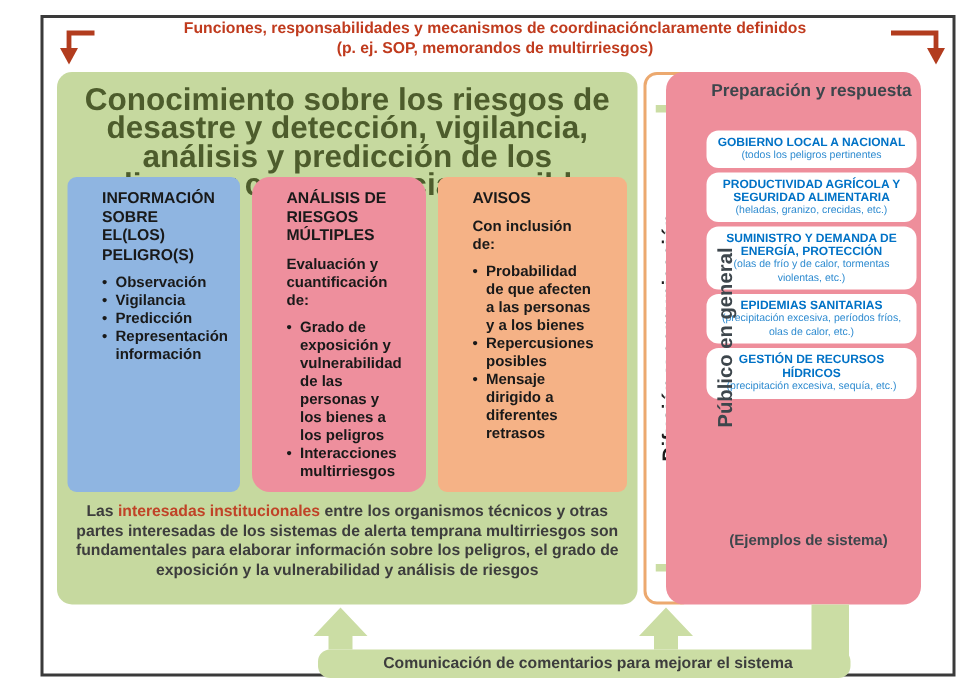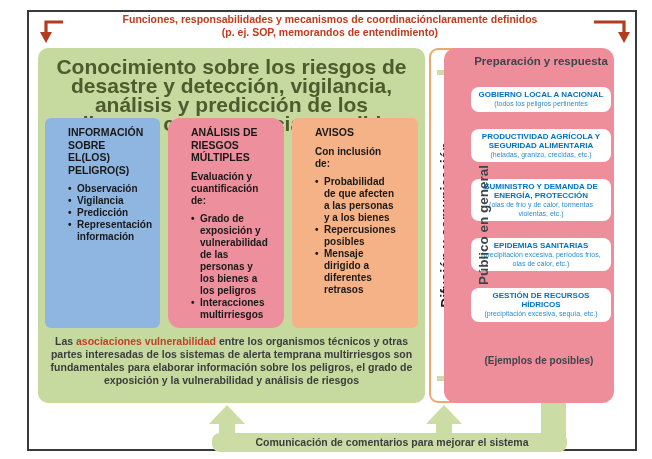--- a/index.html
+++ b/index.html
@@ -35,40 +35,40 @@
   .dissem-label{left:296px;top:208px;width:300px;height:34px;line-height:34px;
     transform:rotate(-90deg);color:#1c1c1c;font-size:14px;}
   .audience-label{left:334px;top:211px;width:300px;height:28px;line-height:28px;
     transform:rotate(-90deg);color:#3d464c;font-size:13.5px;}
   
   .response{position:absolute;left:444px;top:48px;width:170px;height:355px;
     background:#ee8e9b;border-radius:12px;}
   .resp-title{position:absolute;left:28px;top:6px;width:138px;text-align:center;
     color:#3d464c;font-weight:bold;font-size:11.5px;line-height:14px;}
   .sector-list{position:absolute;left:27px;top:39px;width:140px;display:flex;
-    flex-direction:column;gap:17px;}
+    flex-direction:column;gap:3px;}
   .sector-card{background:#fff;border-radius:8px;padding:3px 3px;text-align:center;}
   .sector-name{color:#0072c6;font-weight:bold;font-size:8px;line-height:9px;}
   .sector-ex{color:#2e8bd0;font-size:7px;line-height:8.5px;margin-top:1px;}
   .sector-footer{position:absolute;left:20px;top:307px;width:150px;text-align:center;
     color:#3d464c;font-weight:bold;font-size:10px;}
   
   .fb-svg{position:absolute;left:200px;top:400px;}
   .feedback-label{position:absolute;left:232px;top:433px;width:320px;height:19px;
     line-height:19px;text-align:center;color:#3d3d3d;font-weight:bold;font-size:10.5px;}
 </style>
 </head>
 <body>
 
 <div class="canvas">
   <div class="frame"></div>
 
   <div class="header-text">
     <div>Funciones, responsabilidades y mecanismos de coordinaciónclaramente definidos</div>
-    <div>(p. ej. SOP, memorandos de entendimiento)</div>
+    <div>(p. ej. SOP, memorandos de multirriesgos)</div>
   </div>
   <svg class="arrow-svg" style="left:38px;top:16px;" width="30" height="30" viewBox="0 0 30 30">
     <path d="M25 6 H8 V17" stroke="#b23c1e" stroke-width="3.2" fill="none"></path>
     <polygon points="2,16 14,16 8,27" fill="#b23c1e"></polygon>
   </svg>
   <svg class="arrow-svg" style="left:590px;top:16px;" width="42" height="30" viewBox="0 0 42 30">
     <path d="M4 6 H34 V17" stroke="#b23c1e" stroke-width="3.2" fill="none"></path>
     <polygon points="28,16 40,16 34,27" fill="#b23c1e"></polygon>
   </svg>
 
@@ -92,21 +92,21 @@
 
     <div class="subbox box-orange">
       <div class="sb-title">AVISOS</div>
       <div class="sb-intro">Con inclusión de:</div>
       <div class="sb-bullet">Probabilidad de que afecten a las personas y a los bienes</div>
       <div class="sb-bullet">Repercusiones posibles</div>
       <div class="sb-bullet">Mensaje dirigido a diferentes retrasos</div>
     </div>
 
     <div class="note">
-      <span>Las </span><span class="hl">asociaciones vulnerabilidad</span><span> entre los organismos técnicos y otras partes interesadas de los sistemas de alerta temprana multirriesgos son fundamentales para elaborar información sobre los peligros, el grado de exposición y la vulnerabilidad y análisis de riesgos</span>
+      <span>Las </span><span class="hl">interesadas institucionales</span><span> entre los organismos técnicos y otras partes interesadas de los sistemas de alerta temprana multirriesgos son fundamentales para elaborar información sobre los peligros, el grado de exposición y la vulnerabilidad y análisis de riesgos</span>
     </div>
   </div>
 
   <div class="dissem"></div>
   <svg class="arrow-svg" style="left:437px;top:65px;" width="20" height="15" viewBox="0 0 20 15">
     <rect x="0" y="5" width="10" height="5" fill="#cbdda4"></rect>
     <polygon points="10,1 19,7.5 10,14" fill="#cbdda4"></polygon>
   </svg>
   <svg class="arrow-svg" style="left:437px;top:371px;" width="20" height="15" viewBox="0 0 20 15">
     <rect x="0" y="5" width="10" height="5" fill="#cbdda4"></rect>
@@ -131,21 +131,21 @@
       </div>
       <div class="sector-card">
         <div class="sector-name">EPIDEMIAS SANITARIAS</div>
         <div class="sector-ex">(precipitación excesiva, períodos fríos, olas de calor, etc.)</div>
       </div>
       <div class="sector-card">
         <div class="sector-name">GESTIÓN DE RECURSOS HÍDRICOS</div>
         <div class="sector-ex">(precipitación excesiva, sequía, etc.)</div>
       </div>
     </div>
-    <div class="sector-footer">(Ejemplos de posibles)</div>
+    <div class="sector-footer">(Ejemplos de sistema)</div>
   </div>
   <div class="vtext audience-label">Público en general</div>
 
   <svg class="fb-svg" width="380" height="55" viewBox="0 0 380 55">
     <rect x="12" y="33" width="355" height="19" rx="8" fill="#cbdda4"></rect>
     <rect x="341" y="3" width="25" height="35" fill="#cbdda4"></rect>
     <polygon points="19,33 19,24 9,24 27,5 45,24 35,24 35,33" fill="#cbdda4"></polygon>
     <polygon points="236,33 236,24 226,24 244,5 262,24 252,24 252,33" fill="#cbdda4"></polygon>
   </svg>
   <div class="feedback-label">Comunicación de comentarios para mejorar el sistema</div>

